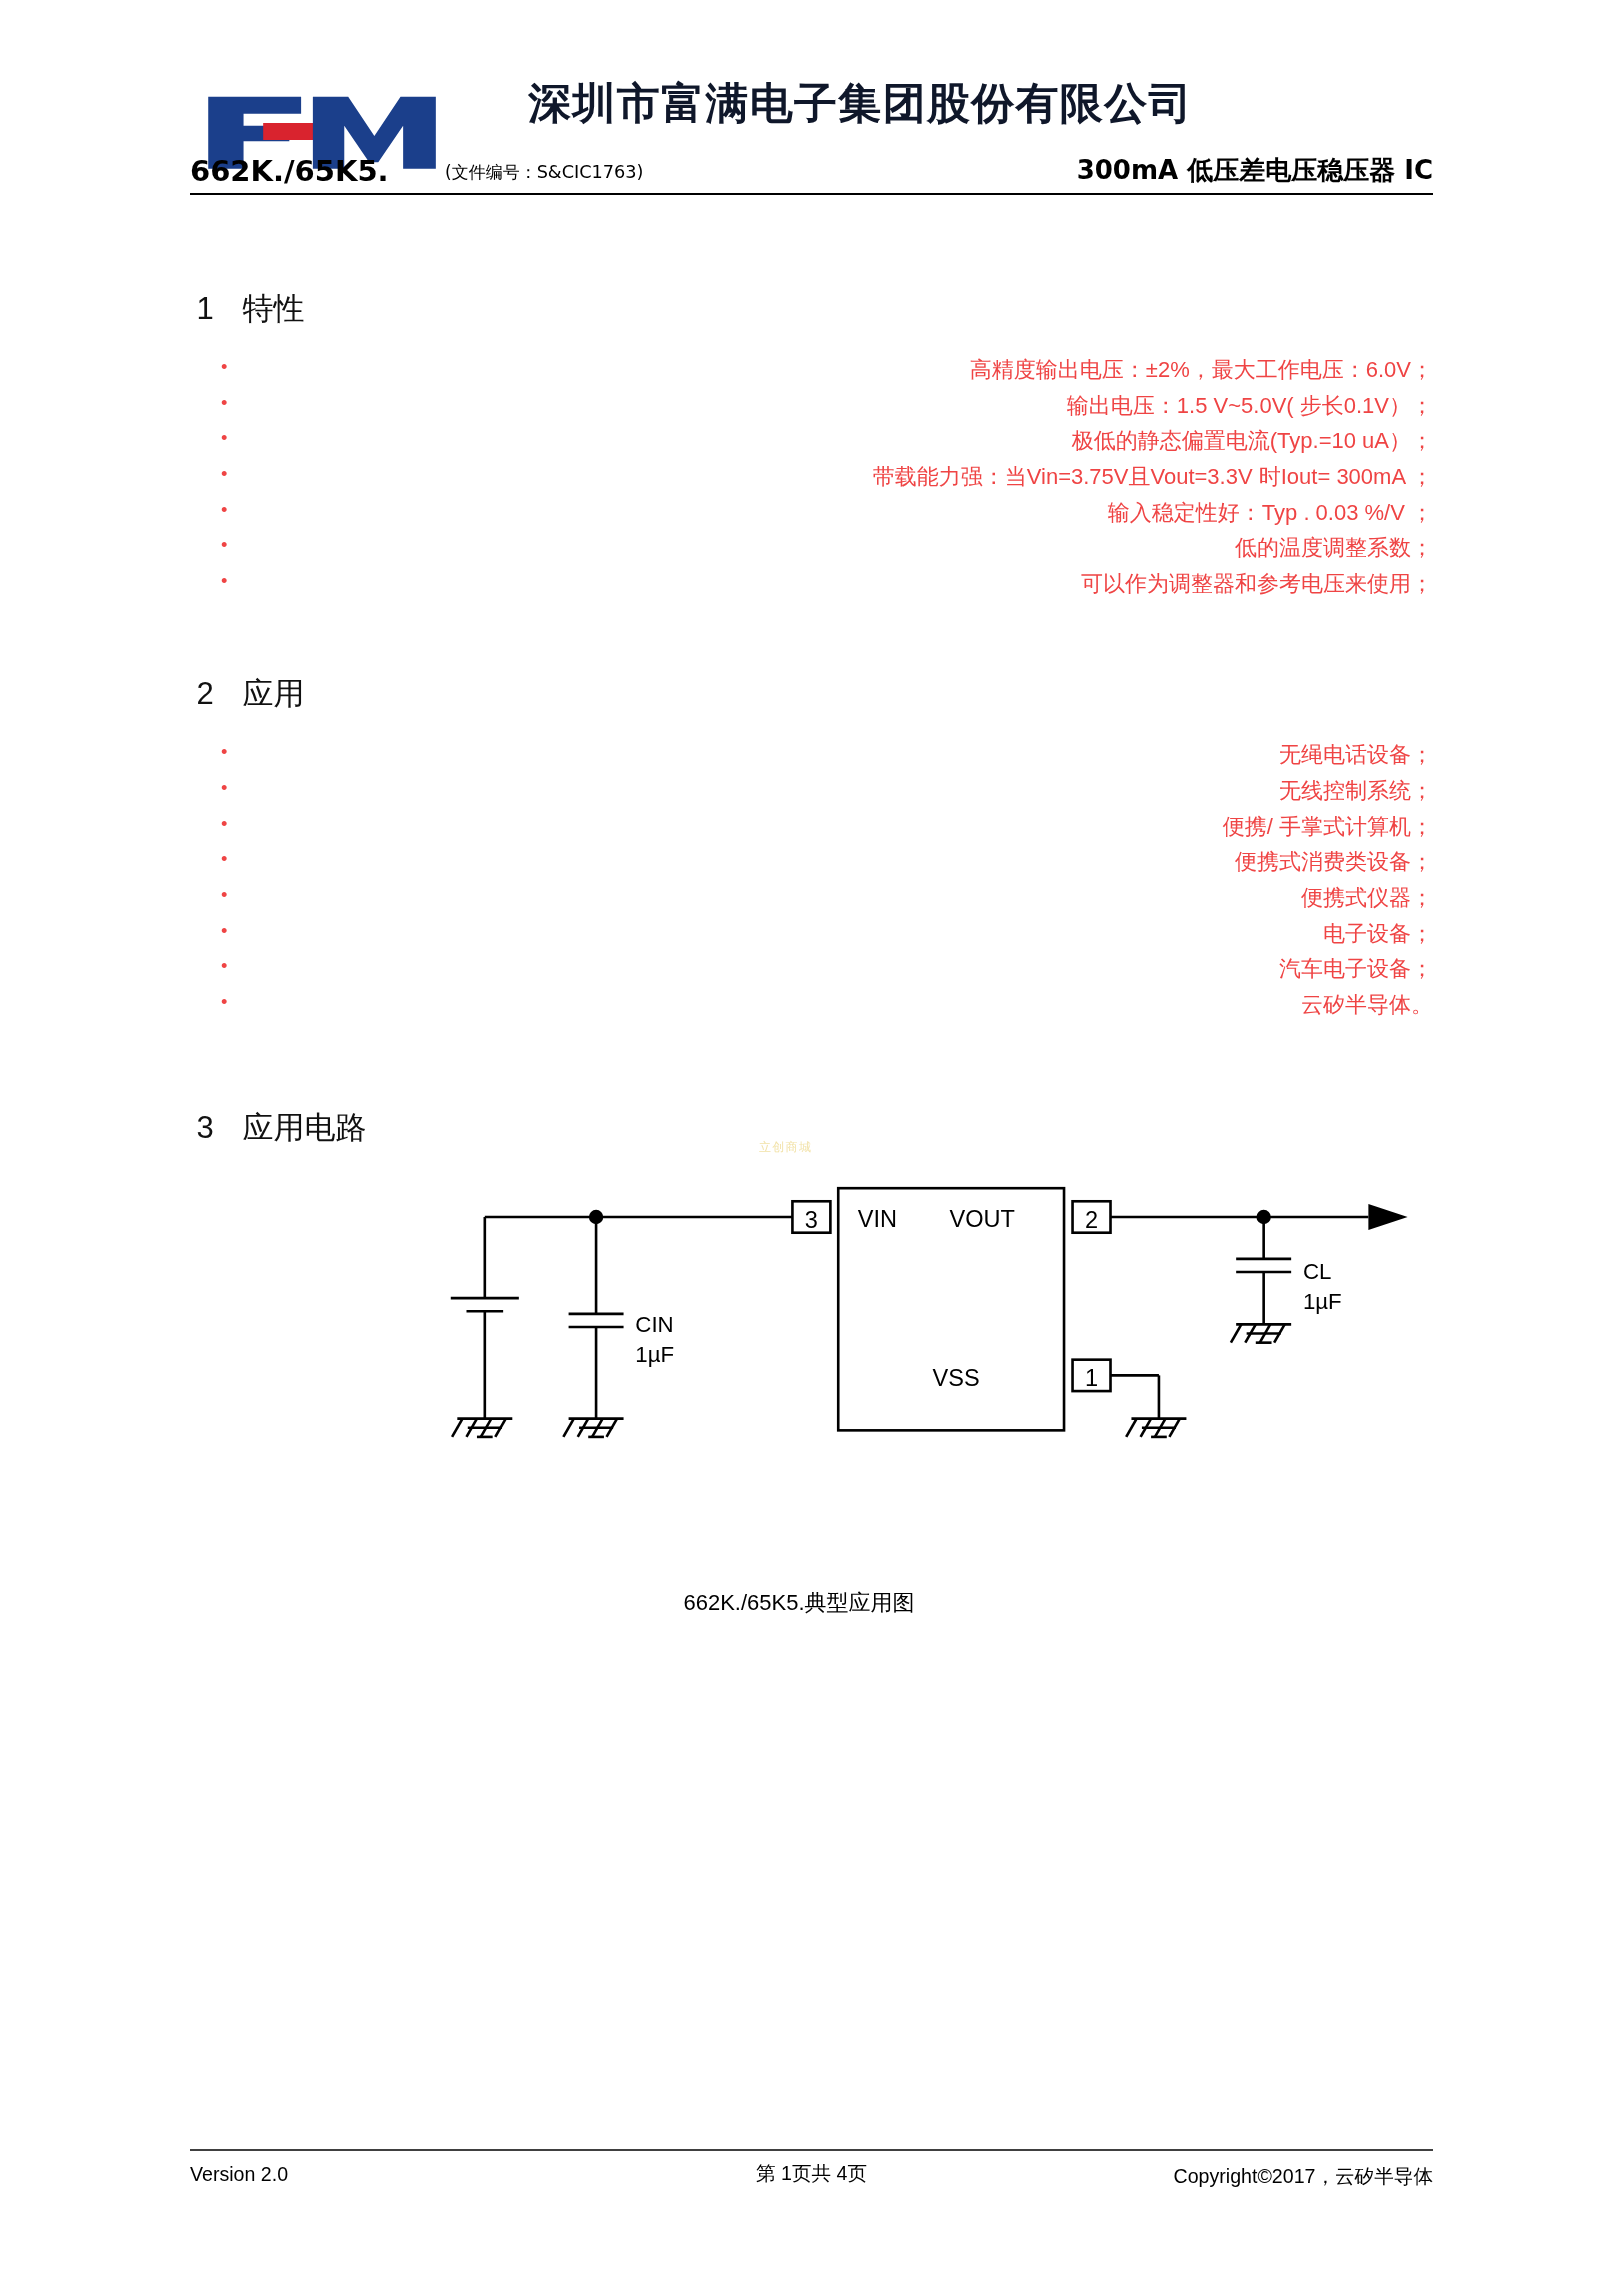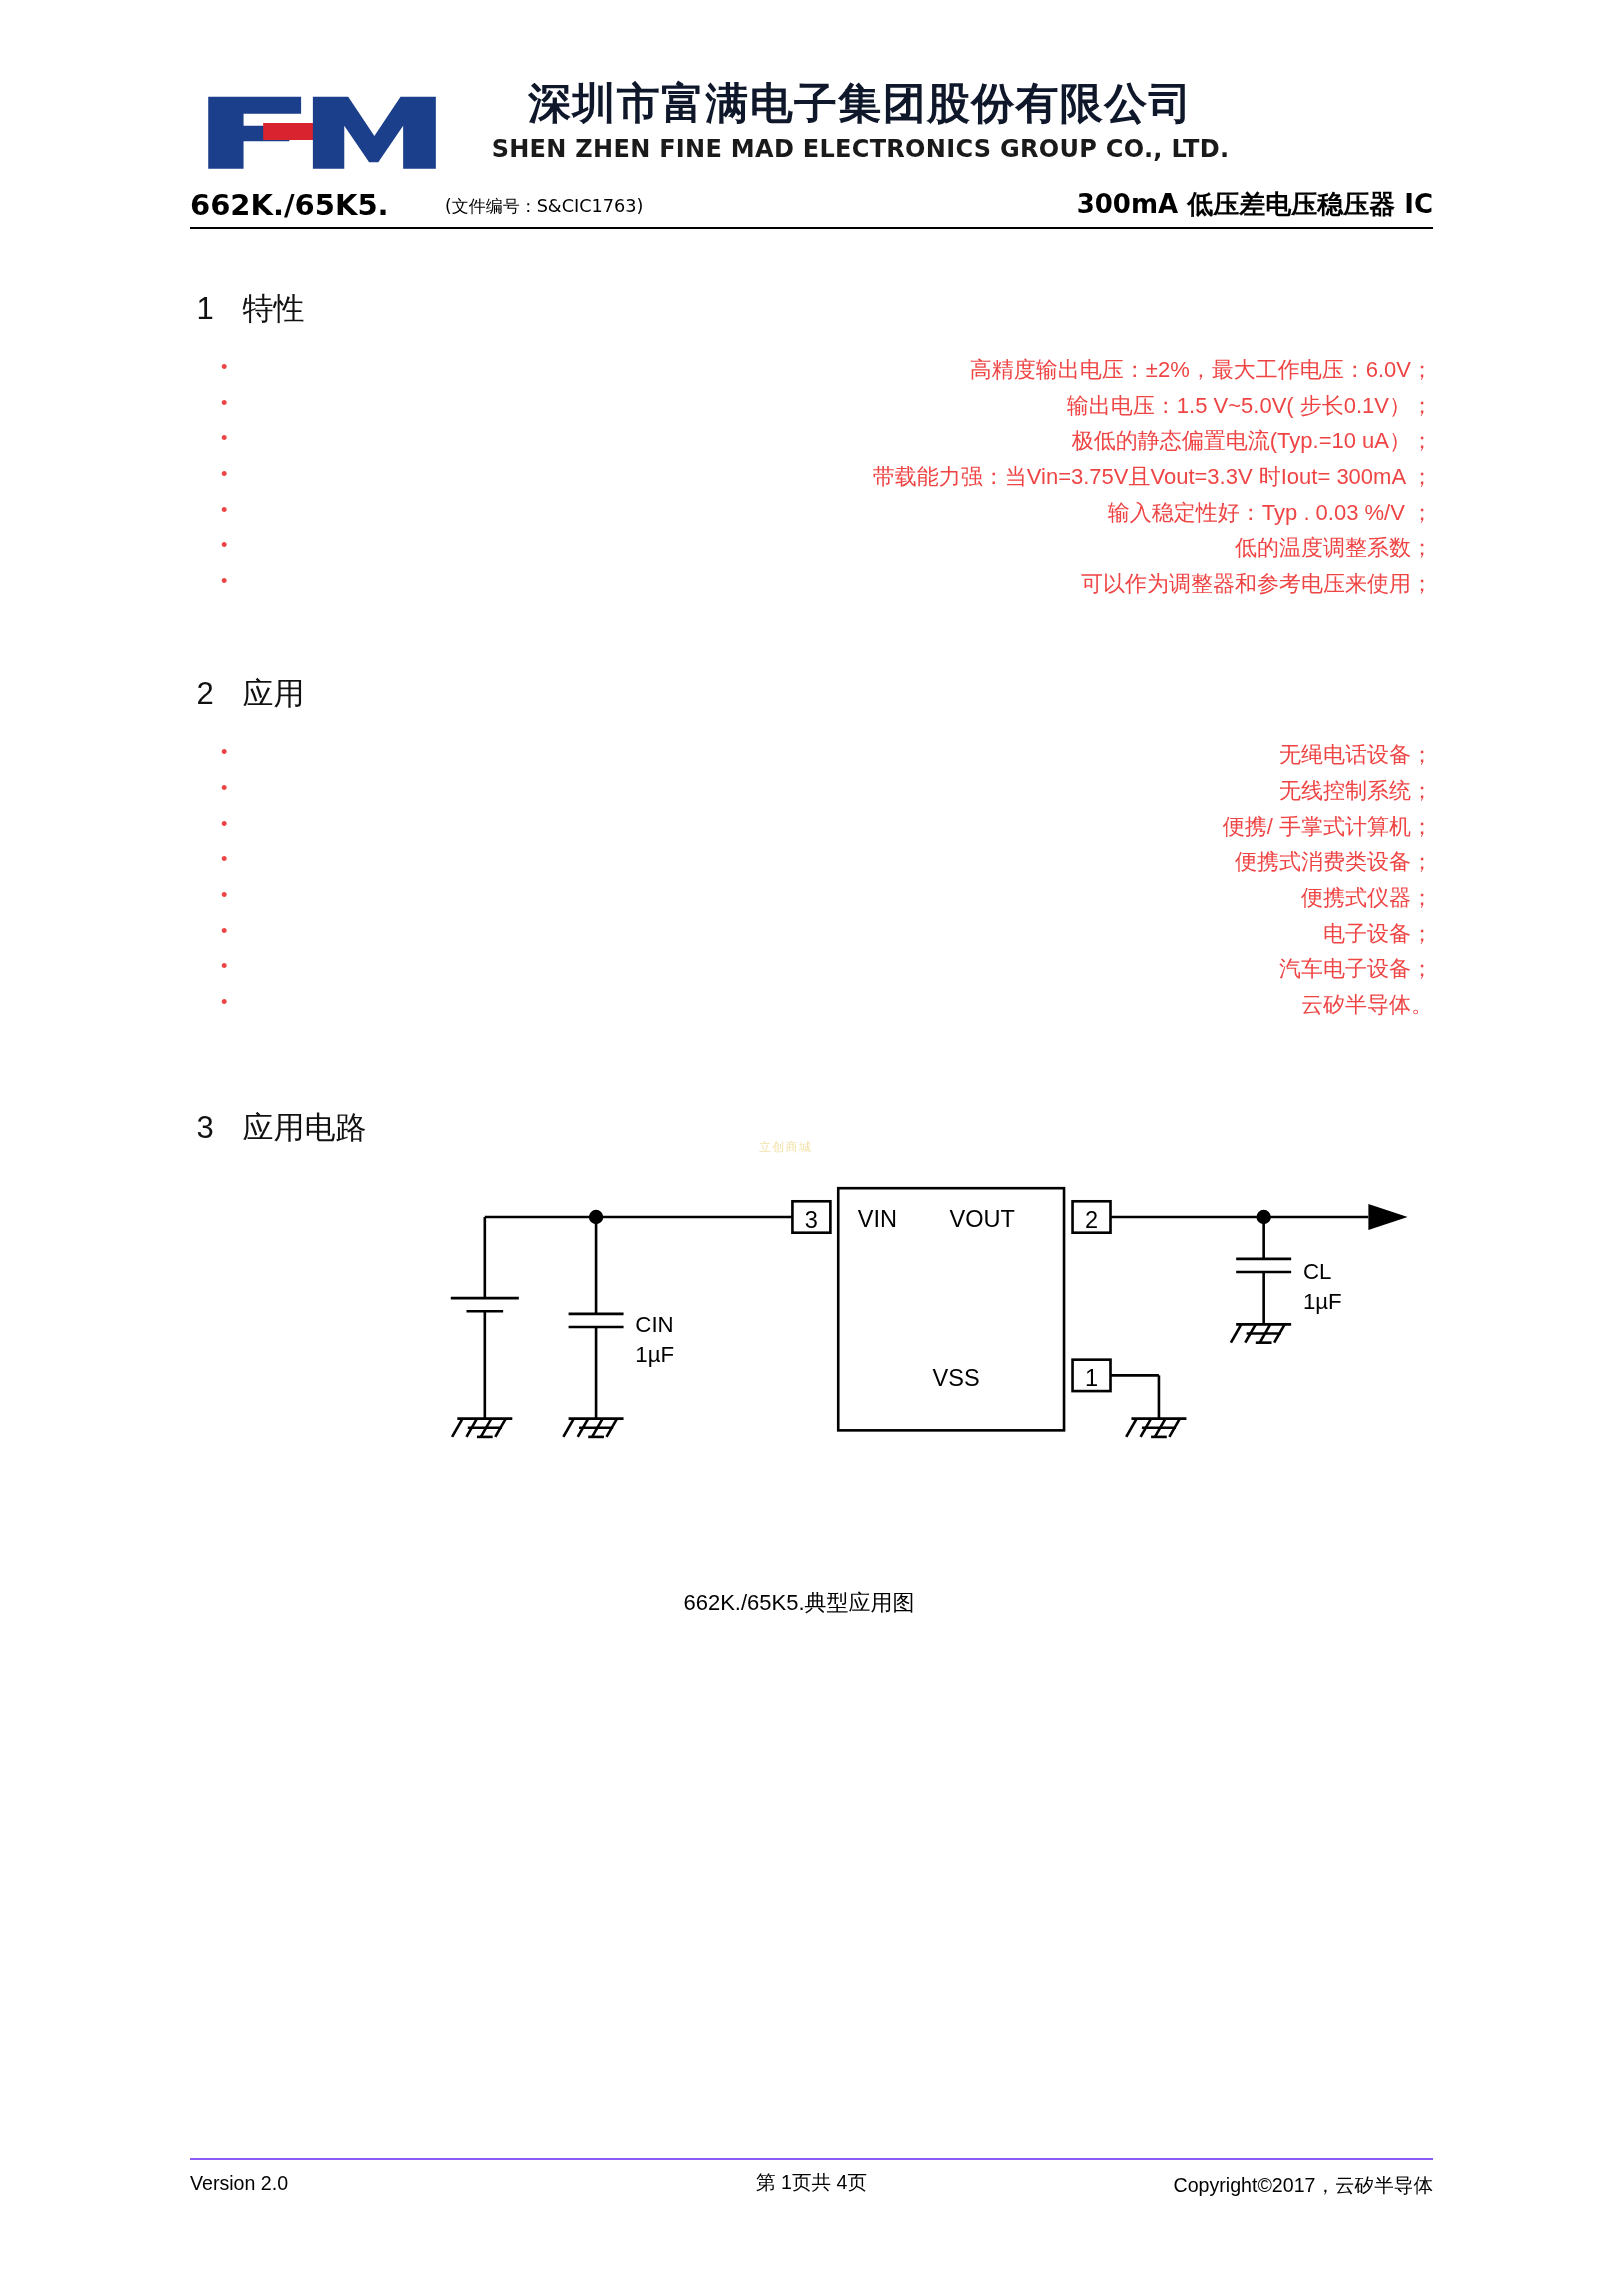--- a/index.html
+++ b/index.html
@@ -151,22 +151,22 @@
     font-size: 12px;
     color: #f2e2a8;
     letter-spacing: 1.3px;
   }
 
   
   .footer {
     position: absolute;
     left: 190px;
     right: 190px;
-    bottom: 99px;
-    border-top: 2px solid #8b5cf6;
+    bottom: 108px;
+    border-top: 2px solid #404040;
     padding-top: 9.2px;
     font-size: 19.6px;
     font-family: "Liberation Sans", sans-serif;
   }
   .footer .left { position: absolute; left: 0; top: 11.8px; }
   .footer .center { text-align: center; }
   .footer .right { position: absolute; right: 0; top: 11.8px; }
 </style>
 </head>
 <body>
@@ -183,21 +183,20 @@
         <g fill="#d9232e">
           <path d="M92 58 L178 58 L178 84 L92 84 Z"></path>
         </g>
         <g fill="#1b3f8b">
           <path d="M168 18 L222 18 L262 78 L302 18 L356 18 L356 128 L306 128 L306 62 L268 118 L254 118 L216 62 L216 128 L168 128 Z"></path>
         </g>
       </svg>
     </div>
 
     <div class="company-cn">深圳市富满电子集团股份有限公司</div>
-    <div class="company-en">SHEN ZHEN FINE MAD ELECTRONICS GROUP CO., LTD.</div>
 
     <div class="title-bar">
       <span class="part-number">662K./65K5.</span>
       <span class="doc-code"><span class="cn">(文件编号：</span><span>S&amp;CIC1763)</span></span>
       <span class="title-right">300mA 低压差电压稳压器 IC</span>
     </div>
   </div>
 
   <div class="section section-features">
     <div class="section-head">

